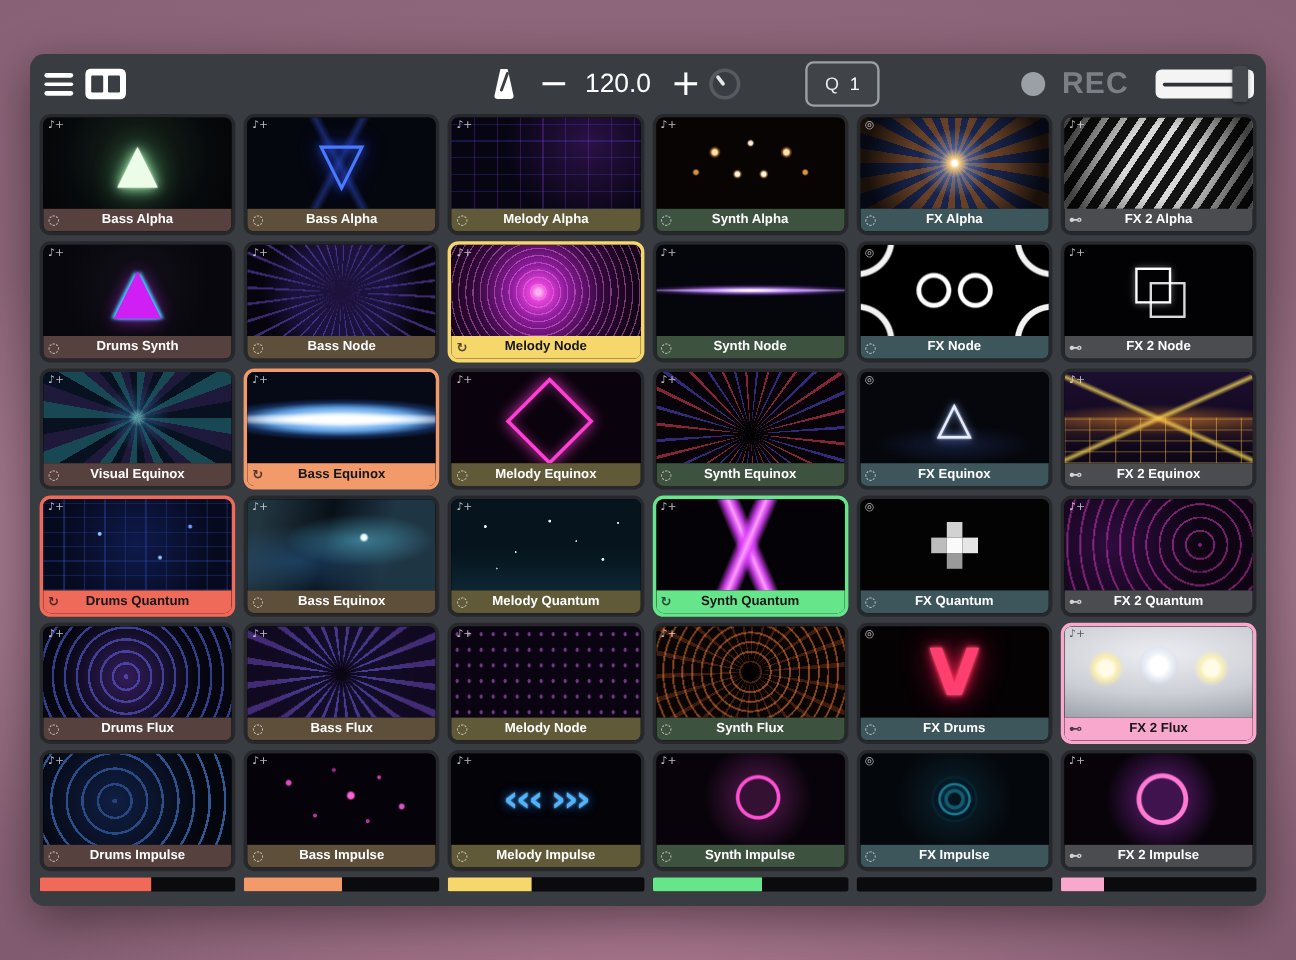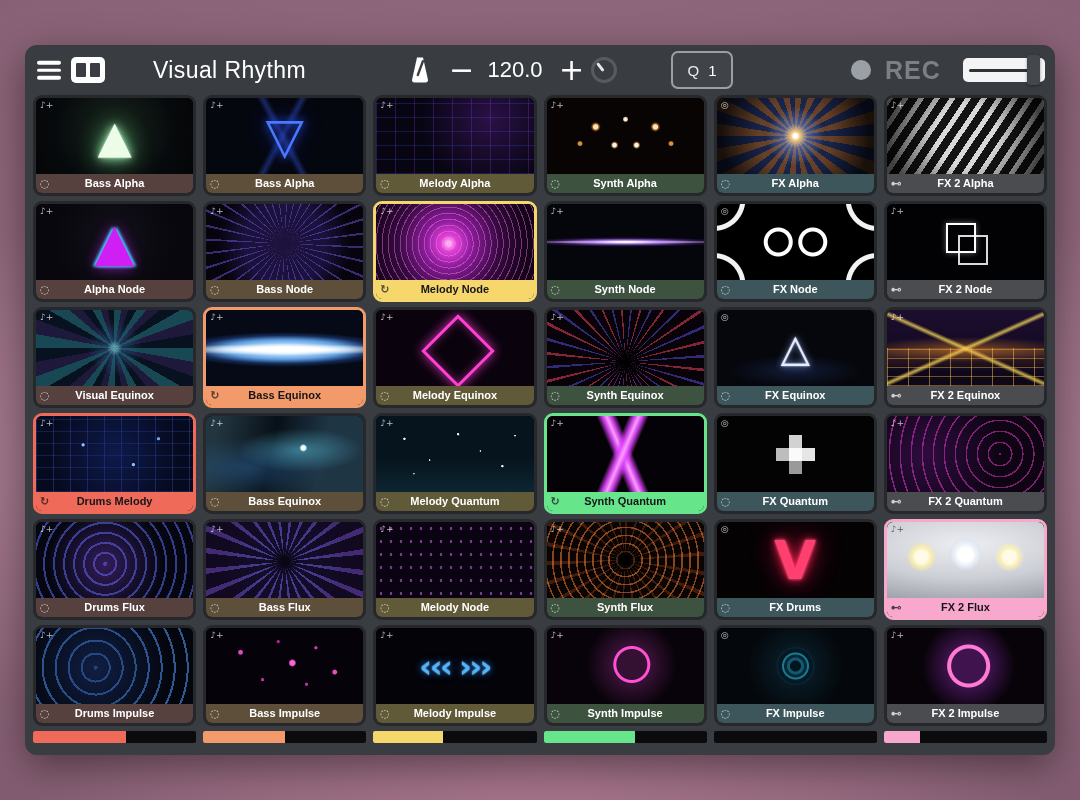--- a/index.html
+++ b/index.html
@@ -206,21 +206,20 @@
           <span></span>
           <span></span>
         </div>
       <div class="film-icon">
         <svg width="34" height="26" viewBox="0 0 34 26">
             <rect width="34" height="26" rx="5" fill="#fff"></rect>
             <rect x="5" y="6" width="10" height="14" rx="1" fill="#3a3d42"></rect>
             <rect x="19" y="6" width="10" height="14" rx="1" fill="#3a3d42"></rect>
           </svg>
       </div>
-      <div class="app-title">Visual Rhythm</div>
       <div class="metro-icon">
         <svg width="22" height="27" viewBox="0 0 22 27">
             <path d="M8 1h6l5 22.5c0 1.7-1.2 2.5-2.6 2.5H5.6C4.2 26 3 25.2 3 23.5L8 1z" fill="#fff"></path>
             <rect x="10" y="3" width="2.4" height="17" rx="1" fill="#3a3d42" transform="rotate(20 11 12)"></rect>
           </svg>
       </div>
       <button class="tempo-minus">−</button>
       <div class="tempo-value">120.0</div>
       <button class="tempo-plus">+</button>
       <div class="dial"></div>
@@ -296,21 +295,21 @@
       <span class="label-text">FX 2 Alpha</span>
     </div>
   </div>
         <div class="cell">
     <div class="thumb art-drums-node">
       <div class="fx"></div>
       <span class="corner-icon">♪+</span>
     </div>
     <div class="label" style="background: rgb(86, 65, 63);">
       <span class="launch-icon">◌</span>
-      <span class="label-text">Alpha Node</span>
+      <span class="label-text">Drums Synth</span>
     </div>
   </div>
         <div class="cell">
     <div class="thumb art-bass-node">
       <div class="fx"></div>
       <span class="corner-icon">♪+</span>
     </div>
     <div class="label" style="background: rgb(94, 79, 58);">
       <span class="launch-icon">◌</span>
       <span class="label-text">Bass Node</span>
@@ -416,21 +415,21 @@
       <span class="label-text">FX 2 Equinox</span>
     </div>
   </div>
         <div class="cell active" style="border-color: rgb(239, 106, 88);">
     <div class="thumb art-drums-quantum">
       <div class="fx"></div>
       <span class="corner-icon">♪+</span>
     </div>
     <div class="label" style="background: rgb(239, 106, 88); color: rgb(21, 21, 26);">
       <span class="launch-icon">↻</span>
-      <span class="label-text">Drums Melody</span>
+      <span class="label-text">Drums Quantum</span>
     </div>
   </div>
         <div class="cell">
     <div class="thumb art-bass-quantum">
       <div class="fx"></div>
       <span class="corner-icon">♪+</span>
     </div>
     <div class="label" style="background: rgb(94, 79, 58);">
       <span class="launch-icon">◌</span>
       <span class="label-text">Bass Equinox</span>

